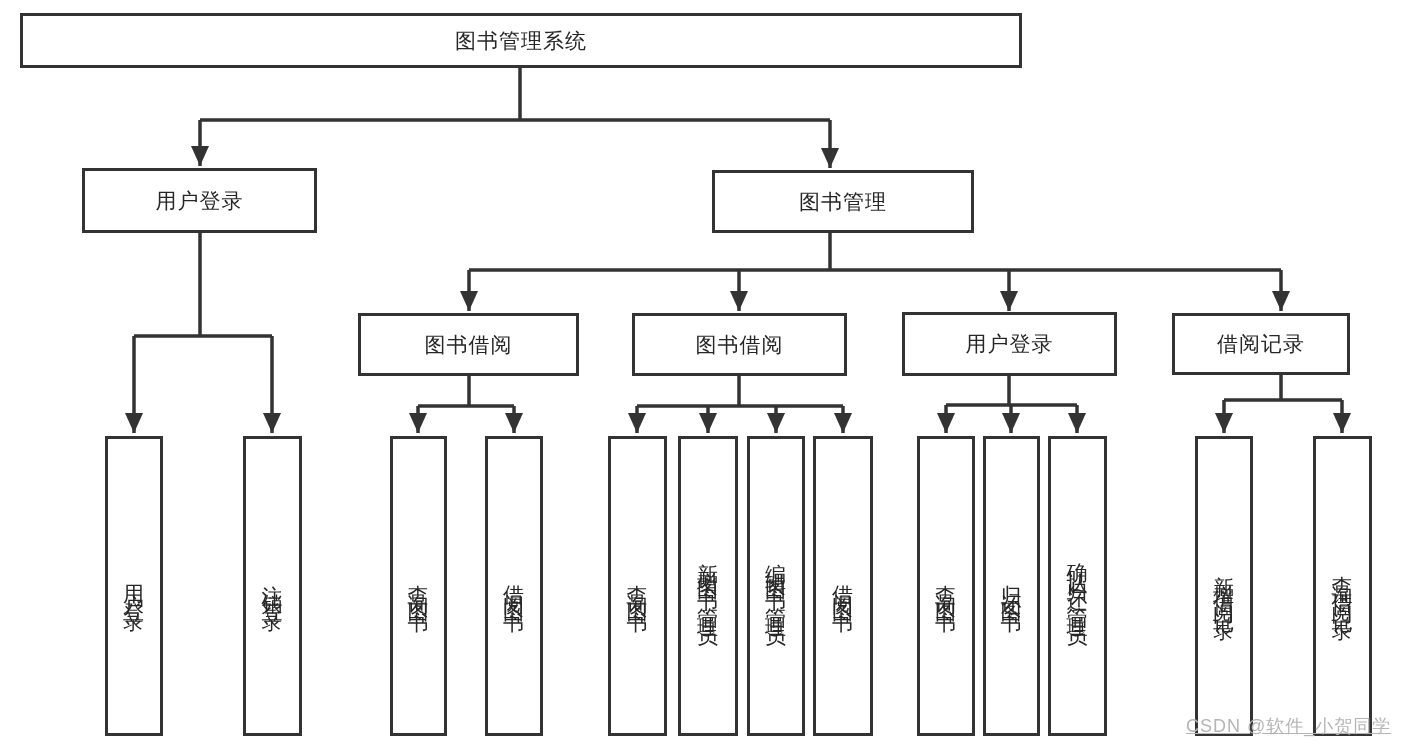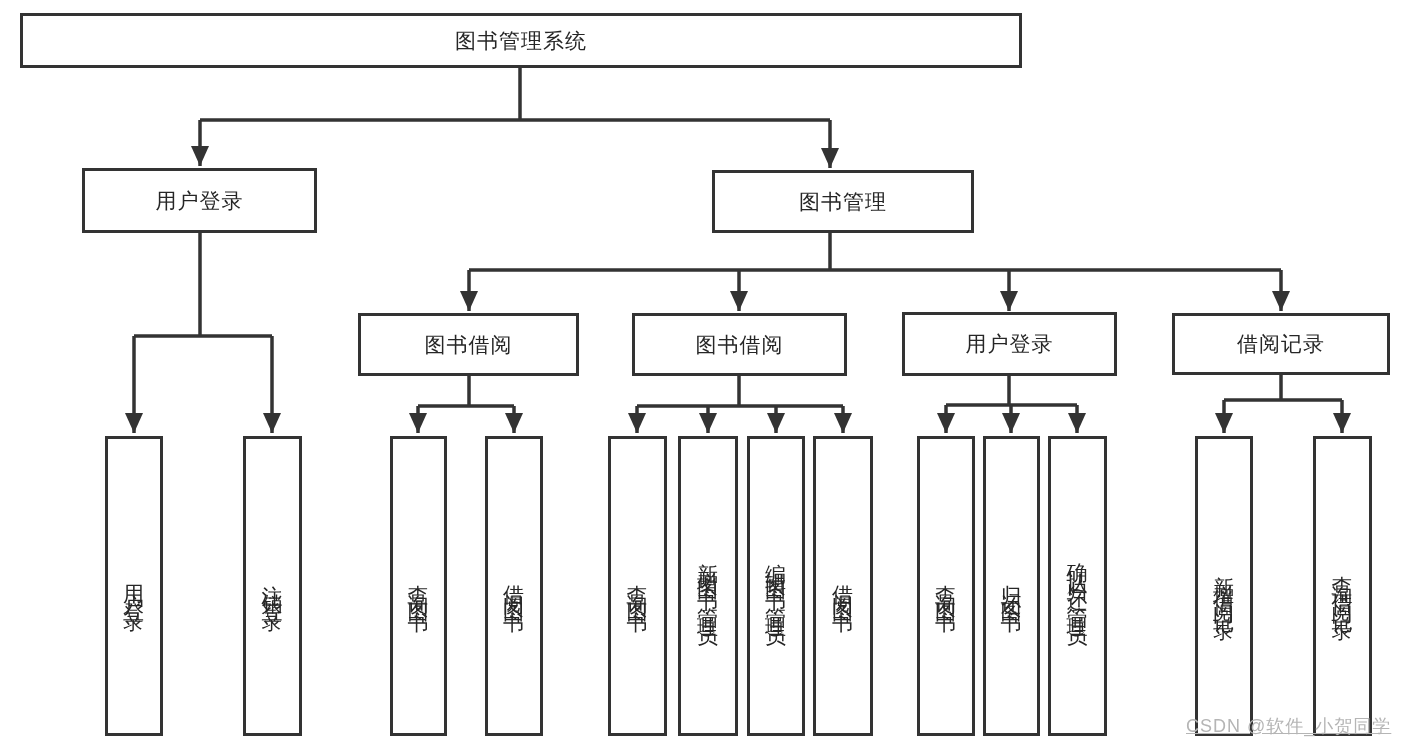--- a/index.html
+++ b/index.html
@@ -109,21 +109,21 @@
 
   <div class="node h-node" style="left:358px;top:313px;width:221px;height:63px">
     <span>图书借阅</span>
   </div>
   <div class="node h-node" style="left:632px;top:313px;width:215px;height:63px">
     <span>图书借阅</span>
   </div>
   <div class="node h-node" style="left:902px;top:312px;width:215px;height:64px">
     <span>用户登录</span>
   </div>
-  <div class="node h-node" style="left:1172px;top:313px;width:218px;height:62px">
+  <div class="node h-node" style="left:1172px;top:313px;width:178px;height:62px">
     <span>借阅记录</span>
   </div>
 
   <div class="node v-node" style="left:105px;top:436px;width:58px;height:300px">
     <span>用户登录</span>
   </div>
   <div class="node v-node" style="left:243px;top:436px;width:59px;height:300px">
     <span>注销登录</span>
   </div>
 

